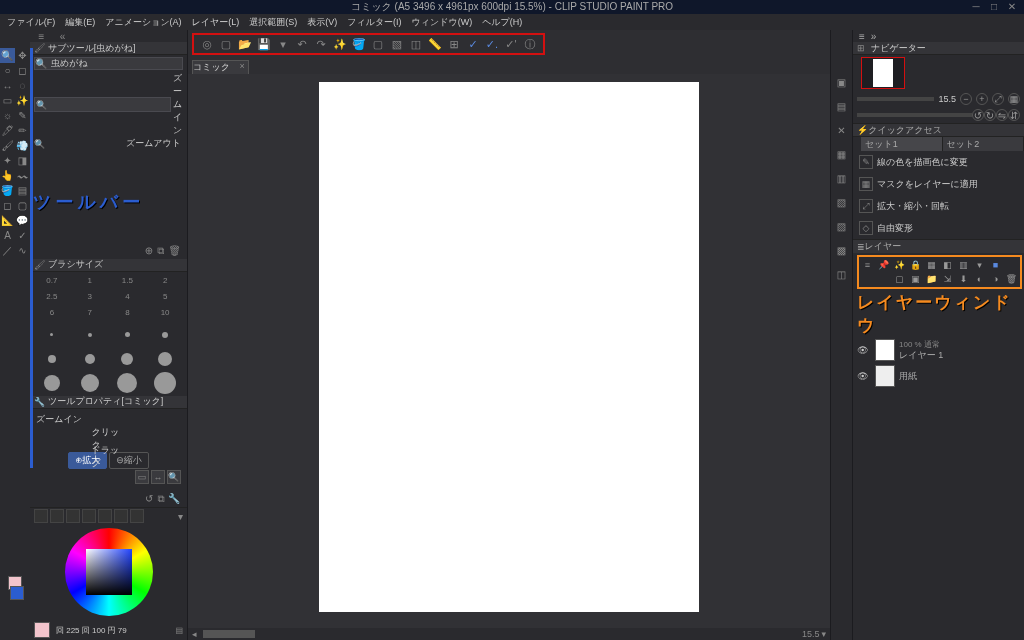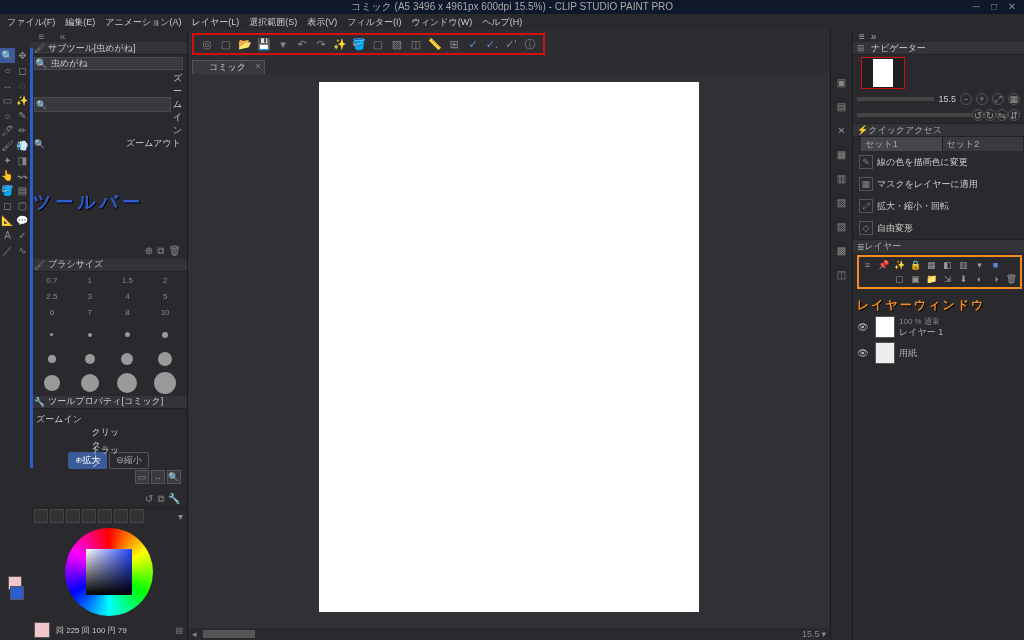--- a/index.html
+++ b/index.html
@@ -52,21 +52,21 @@
   .colorfoot{display:flex;align-items:center;padding:2px 4px;gap:6px;font-size:8px;color:#ccc;}
   .sw1{width:16px;height:16px;background:#f2c4cc;border:1px solid #555;}
   
   .center{flex:1;display:flex;flex-direction:column;background:#2e2e32;}
   .cmdbar-wrap{height:28px;display:flex;align-items:center;position:relative;}
   .cmdbar{border:2px solid #d31010;height:22px;margin-left:4px;display:flex;align-items:center;gap:1px;padding:0 4px;}
   .cmdic{width:18px;height:18px;color:#888;display:flex;align-items:center;justify-content:center;font-size:11px;}
   .cmdic.blue{color:#5a8ae0;}
   .anno-cmd{margin-left:8px;font-weight:bold;font-size:18px;color:#d31010;text-shadow:1px 1px 0 #000;letter-spacing:4px;}
   .doctabs{height:16px;display:flex;align-items:flex-end;padding-left:4px;}
-  .doctab{background:#3a3a3e;height:14px;padding:0 18px 0 16px;font-size:9px;color:#ccc;position:relative;border:1px solid #555;border-bottom:0;}
+  .doctab{background:#3a3a3e;height:14px;padding:0 18px 0 0;font-size:9px;color:#ccc;position:relative;border:1px solid #555;border-bottom:0;}
   .doctab .x{position:absolute;right:3px;top:0;color:#888;}
   .canvaswrap{flex:1;background:#313135;display:flex;justify-content:center;align-items:flex-start;padding:8px 0 4px 0;overflow:hidden;position:relative;}
   .canvas{width:380px;height:530px;background:#fff;}
   .hscroll{height:12px;background:#2a2a2e;display:flex;align-items:center;padding:0 4px;color:#888;font-size:9px;}
   .hscroll .thumb{width:52px;height:8px;background:#555;margin-left:6px;}
   .hscroll .num{margin-left:auto;}
   
   .rightstrip{width:22px;background:#2a2a2e;display:flex;flex-direction:column;align-items:center;gap:8px;padding-top:44px;border-left:1px solid #1b1b1f;}
   .ric{width:16px;height:16px;color:#888;display:flex;align-items:center;justify-content:center;}
   
@@ -85,21 +85,21 @@
   .settab{flex:1;background:#3a3a3e;display:flex;align-items:center;padding-left:4px;border-right:1px solid #222;cursor:pointer;}
   .settab.active{background:#46464a;}
   .qa-item{display:flex;align-items:center;height:22px;padding:0 6px;gap:4px;font-size:9px;color:#ccc;}
   .qa-ic{width:14px;height:14px;border:1px solid #555;display:flex;align-items:center;justify-content:center;color:#888;}
   
   .layerhdr{height:14px;background:#343438;display:flex;align-items:center;padding-left:4px;font-size:9px;border-top:1px solid #222;}
   .layerctrl{border:2px solid #f58a1f;margin:2px 2px 0 4px;padding:2px;}
   .lc-row{display:flex;gap:3px;align-items:center;}
   .lc-ic{width:13px;height:12px;color:#999;display:flex;align-items:center;justify-content:center;font-size:9px;}
   .lc-ic.blue{color:#5a8ae0;}
-  .anno-layer{font-weight:bold;font-size:12px;color:#f58a1f;text-shadow:1px 1px 0 #000;letter-spacing:2px;padding:0 4px;margin-top:8px;}
+  .anno-layer{font-weight:bold;font-size:17px;color:#f58a1f;text-shadow:1px 1px 0 #000;letter-spacing:2px;padding:0 4px;margin-top:2px;}
   .layerrow{display:flex;align-items:center;height:26px;padding:2px 4px;gap:4px;font-size:9px;}
   .eye{width:14px;color:#ccc;}
   .lthumb{width:20px;height:22px;background:#fff;border:1px solid #555;}
   .lthumb.bg{background:#eee;}
   .linfo{display:flex;flex-direction:column;line-height:11px;}
   .linfo .op{color:#888;font-size:8px;}
   
   .anno-tool{position:absolute;left:33px;top:190px;font-weight:bold;font-size:18px;color:#2b5dd0;text-shadow:1px 1px 0 #000;letter-spacing:4px;pointer-events:none;}
   .blueedge{position:absolute;left:30px;top:48px;width:3px;height:420px;background:#2b5dd0;pointer-events:none;}
 </style>

